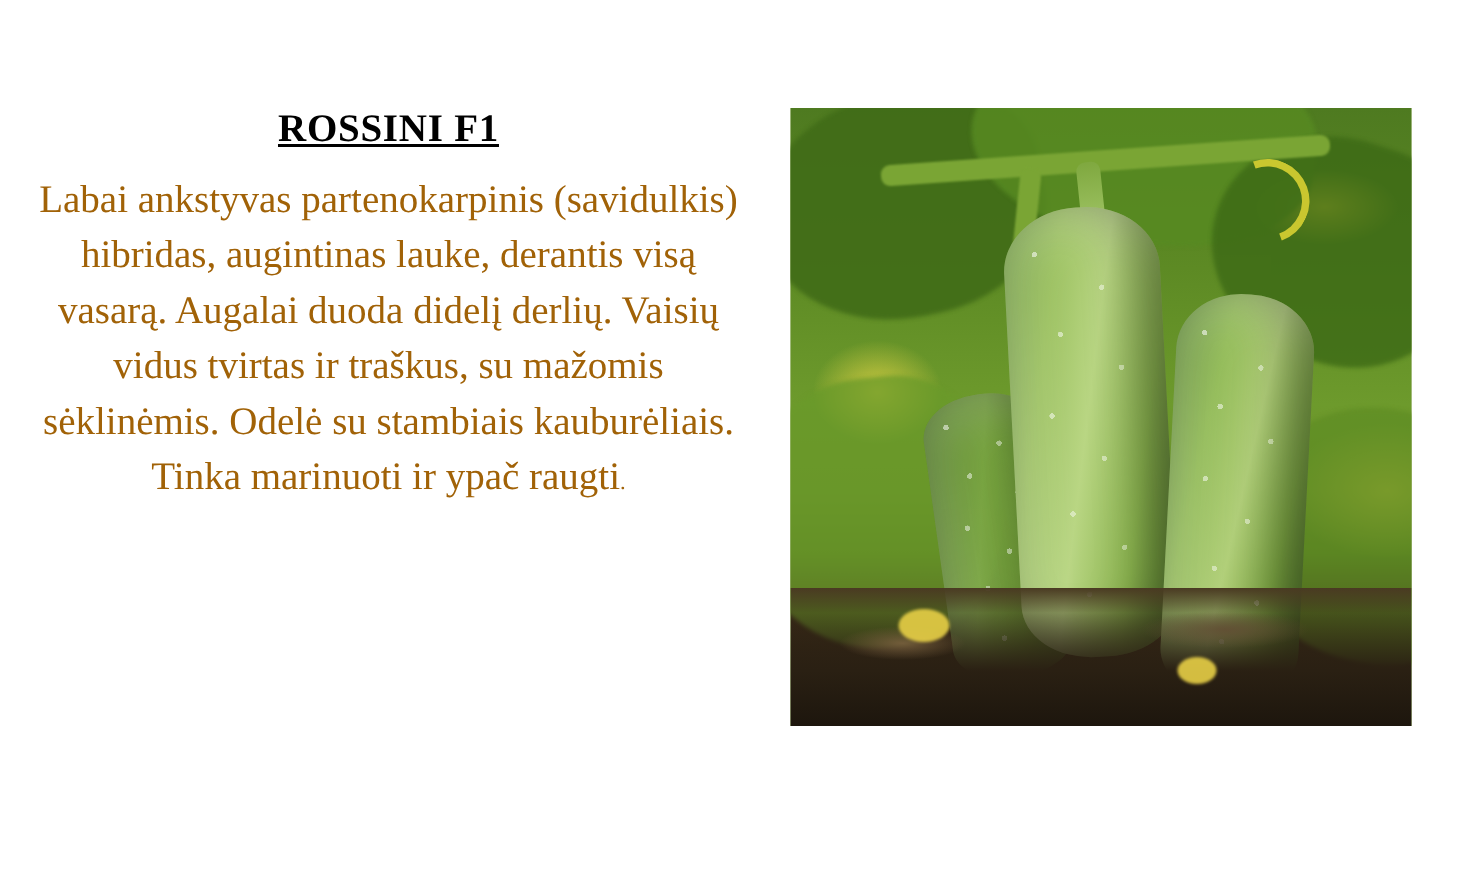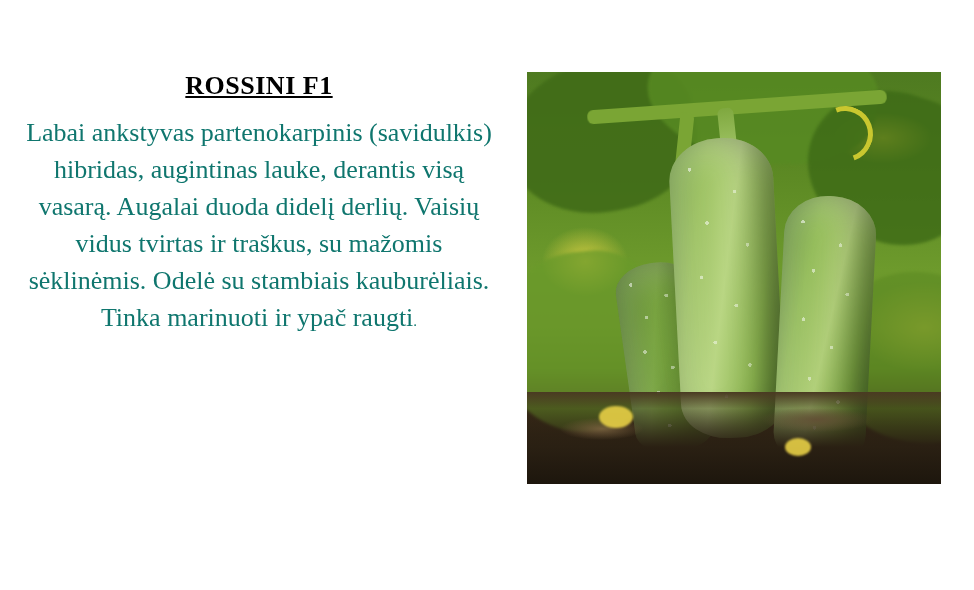--- a/index.html
+++ b/index.html
@@ -30,21 +30,21 @@
     font-size: 26px;
     font-weight: bold;
     text-decoration: underline;
     color: #000000;
     letter-spacing: 0.5px;
     margin: 0 0 14px 0;
     line-height: 1.2;
   }
   .body-text {
     font-size: 26px;
-    color: #0f766e;
+    color: #a16207;
     line-height: 1.42;
     margin: 0;
     padding: 0 6px;
   }
   .body-text .period {
     font-size: 15px;
     vertical-align: baseline;
   }
   .photo-frame {
     position: absolute;

